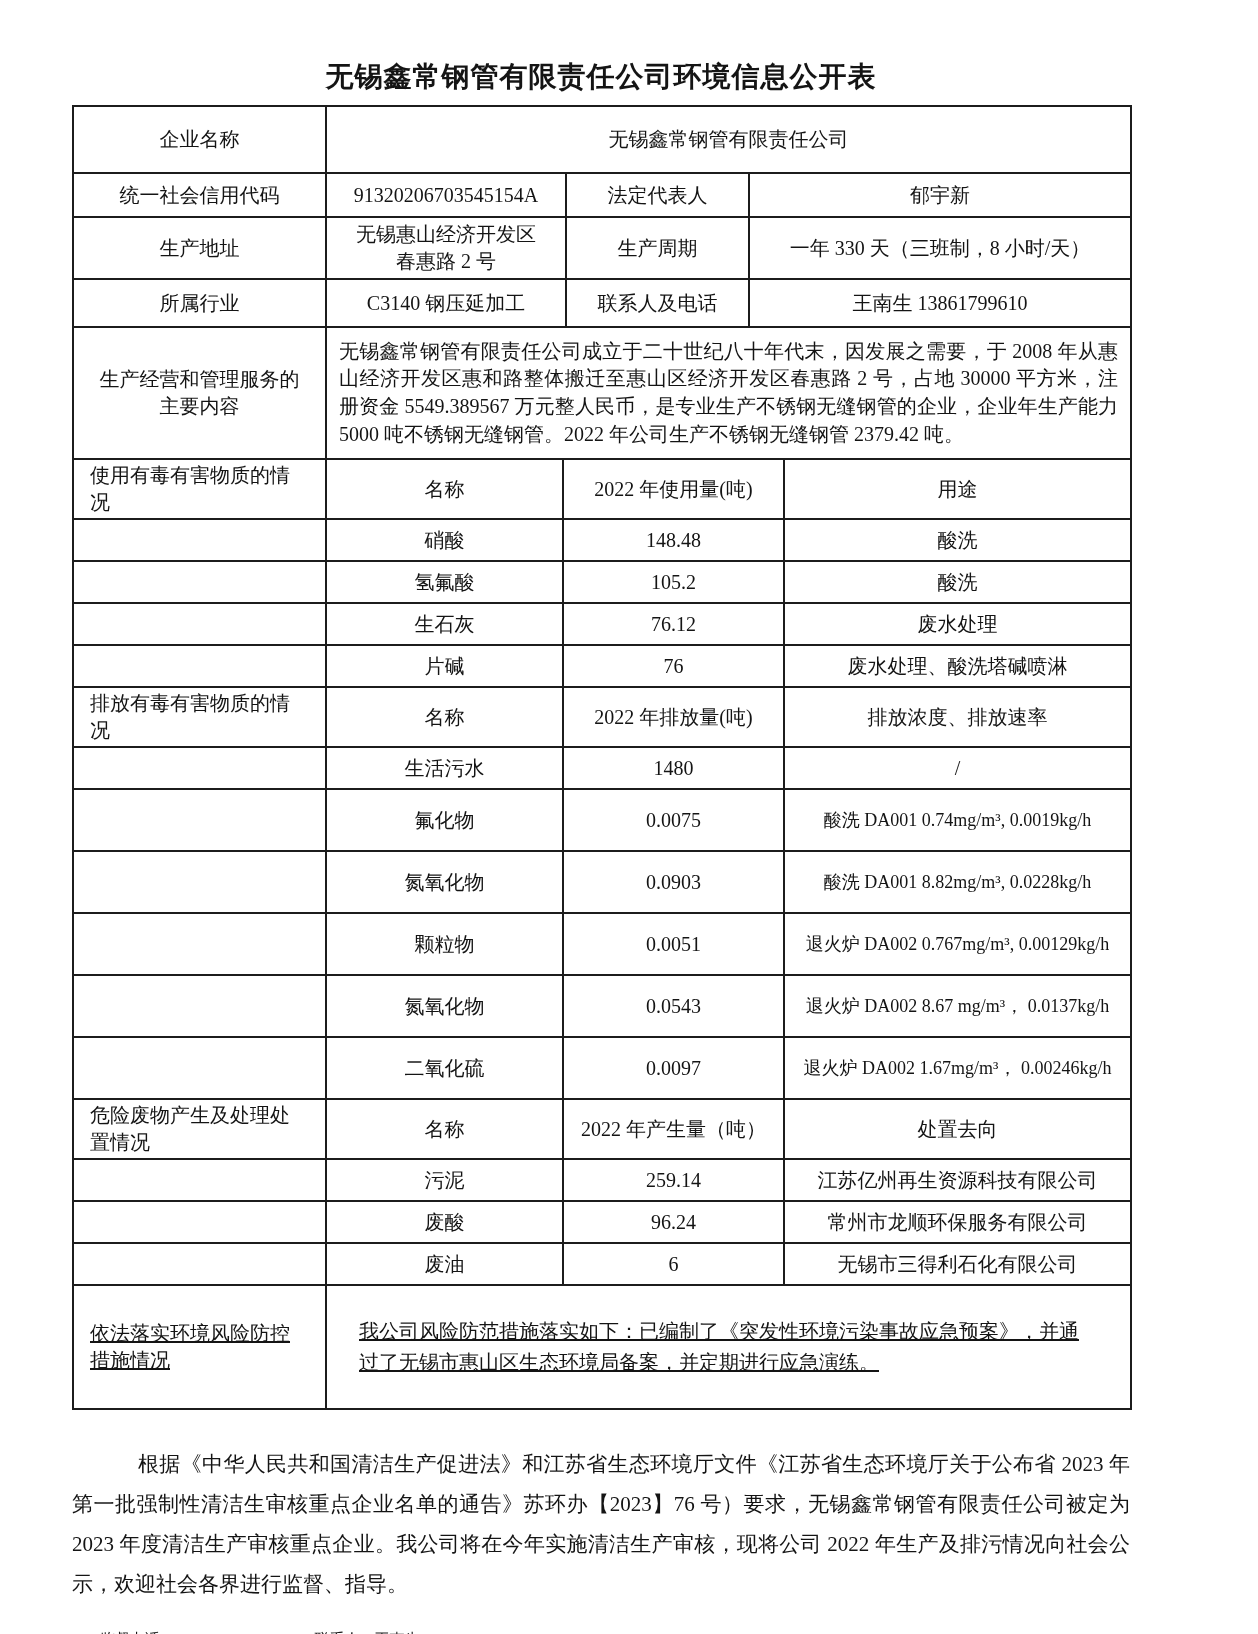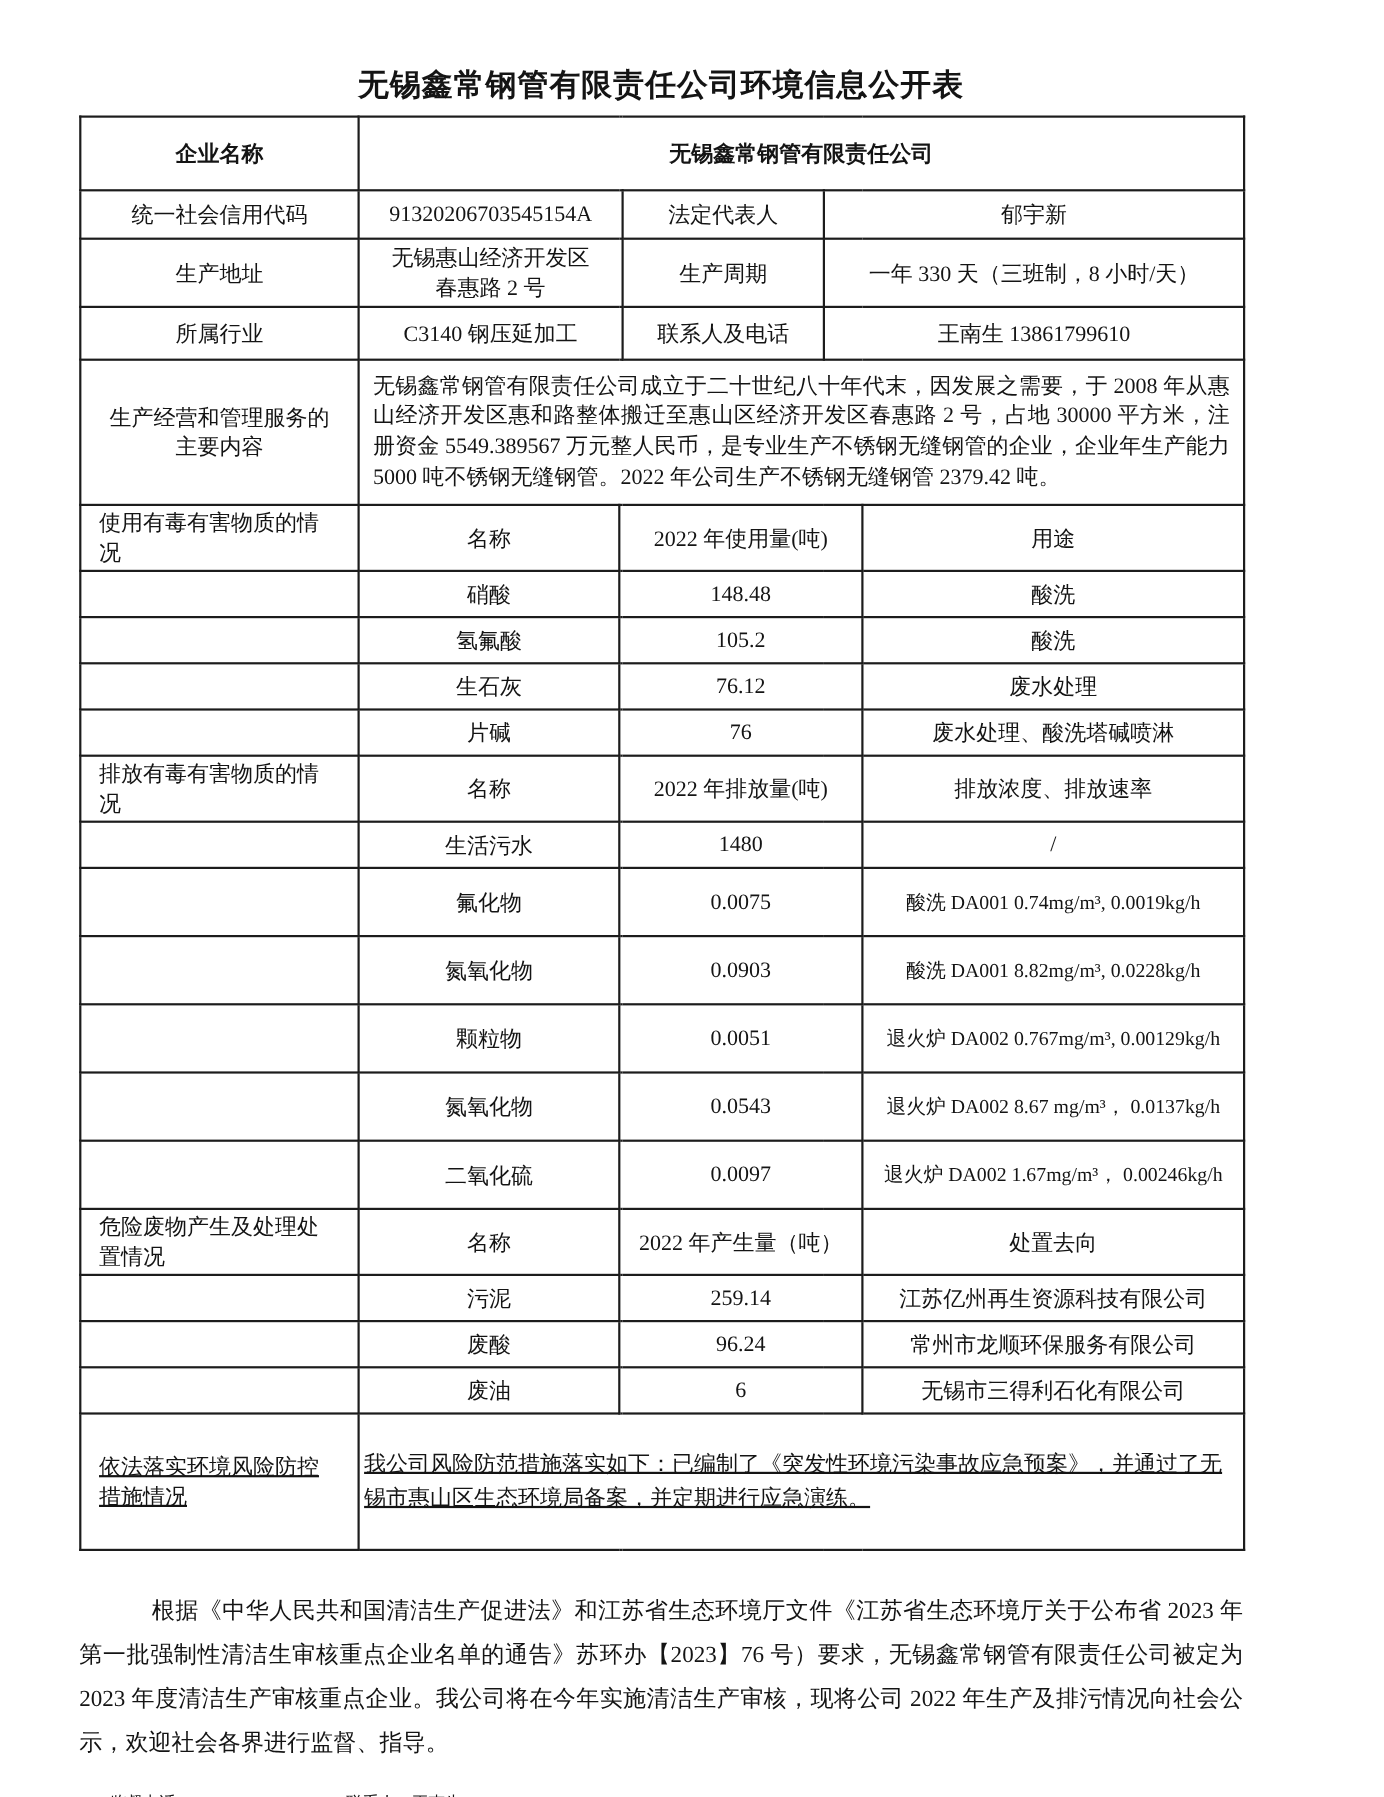--- a/index.html
+++ b/index.html
@@ -42,30 +42,30 @@
   td.lbl { padding: 2px 16px; }
   td.left { text-align: left; }
   td.pre { white-space: pre-line; }
   td.biz {
     text-align: justify;
     padding: 4px 12px;
     line-height: 1.38;
   }
   td.riskc {
     text-align: left;
-    padding: 4px 4px;
+    padding: 4px 32px;
     line-height: 1.55;
     margin-top: 21px;
   }
   td.detail {
     font-size: 18px;
     white-space: nowrap;
     padding: 18px 4px;
   }
-  tr.h-name  { height: 67px; font-weight: bold; }
+  tr.h-name  { height: 67px; }
   tr.h-info  { height: 44px; }
   tr.h-addr  { height: 62px; }
   tr.h-ind   { height: 48px; }
   tr.h-biz   { height: 132px; }
   tr.h-sech  { height: 59px; }
   tr.h-data  { height: 42px; }
   tr.h-risk  { height: 124px; text-decoration: underline; }
   .para {
     width: 1058px;
     margin: 34px 0 0 0;

